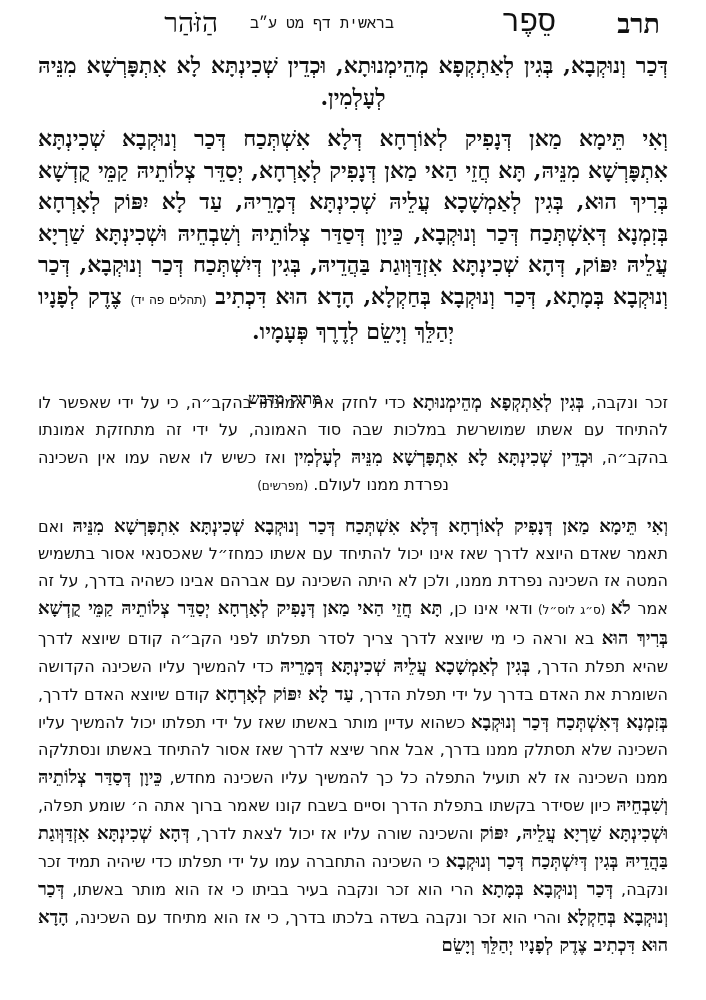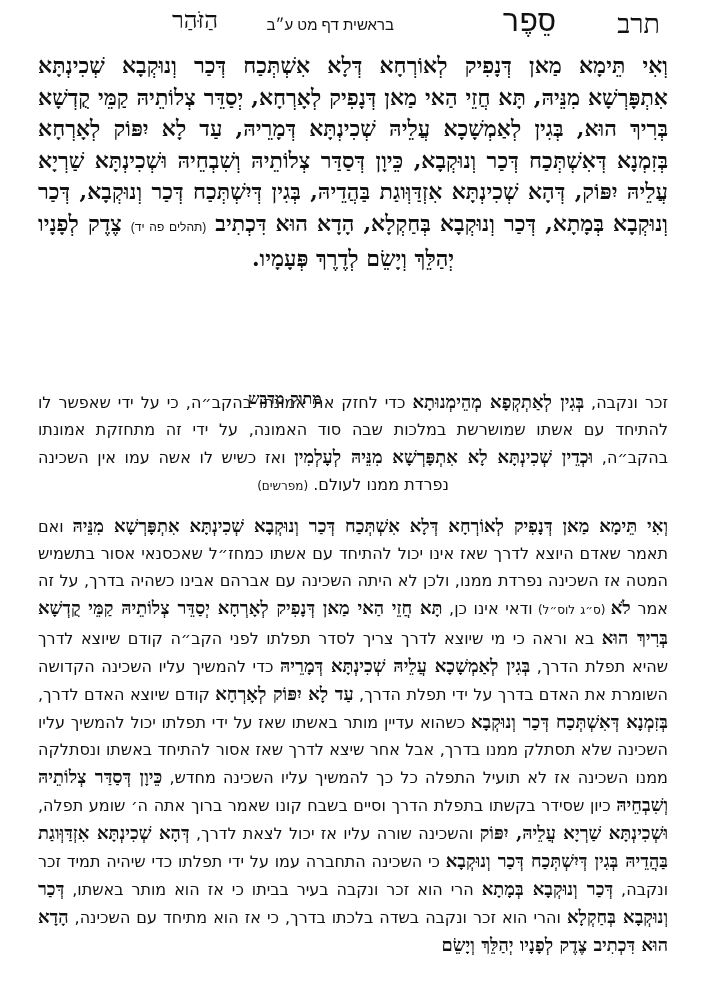--- a/index.html
+++ b/index.html
@@ -28,42 +28,42 @@
       top: 6px;
       left: 0;
       width: 706px;
       height: 40px;
     }
     .hdr-pagenum {
       position: absolute;
       right: 46px;
       top: 2px;
       font-size: 27px;
-      font-weight: normal;
+      font-weight: bold;
       font-family: "DejaVu Serif", serif;
     }
     .hdr-sefer {
       position: absolute;
       right: 150px;
       top: 0px;
       font-size: 30px;
       font-family: Liberation Mono, monospace;
     }
     .hdr-ref {
       position: absolute;
       right: 312px;
       top: 10px;
       font-size: 15px;
-      font-family: Liberation Sans, sans-serif;
+      font-family: Liberation Mono, monospace;
     }
     .hdr-zohar {
       position: absolute;
       right: 488px;
       top: 0px;
-      font-size: 24px;
+      font-size: 28px;
       font-family: "DejaVu Serif", serif;
     }
     
     .zohar {
       position: absolute;
       top: 50px;
       left: 38px;
       width: 630px;
       font-size: 22px;
       font-weight: bold;
@@ -123,20 +123,21 @@
 <div class="page">
 
   <div class="header">
     <span class="hdr-pagenum">תרב</span>
     <span class="hdr-sefer">סֵפֶר</span>
     <span class="hdr-ref">בראשית דף מט ע״ב</span>
     <span class="hdr-zohar">הַזֹּהַר</span>
   </div>
 
   <div class="zohar">
+    <p class="p1">דְּכַר וְנוּקְבָא, בְּגִין לְאַתְקְפָא מְהֵימְנוּתָא, וּכְדֵין שְׁכִינְתָּא לָא אִתְפָּרְשָׁא מִנֵּיהּ לְעָלְמִין.</p>
     <p class="p2"><span>וְאִי תֵּימָא מַאן דְּנָפִיק לְאוֹרְחָא דְּלָא אִשְׁתְּכַח דְּכַר וְנוּקְבָא שְׁכִינְתָּא אִתְפָּרְשָׁא מִנֵּיהּ, תָּא חֲזֵי הַאי מַאן דְּנָפִיק לְאָרְחָא, יְסַדֵּר צְלוֹתֵיהּ קַמֵּי קֻדְשָׁא בְּרִיךְ הוּא, בְּגִין לְאַמְשָׁכָא עֲלֵיהּ שְׁכִינְתָּא דְּמָרֵיהּ, עַד לָא יִפּוֹק לְאָרְחָא בְּזִמְנָא דְּאִשְׁתְּכַח דְּכַר וְנוּקְבָא, כֵּיוָן דְּסַדַּר צְלוֹתֵיהּ וְשִׁבְחֵיהּ וּשְׁכִינְתָּא שַׁרְיָא עֲלֵיהּ יִפּוֹק, דְּהָא שְׁכִינְתָּא אִזְדַּוְּוגַת בַּהֲדֵיהּ, בְּגִין דְּיִשְׁתְּכַח דְּכַר וְנוּקְבָא, דְּכַר וְנוּקְבָא בְּמָתָא, דְּכַר וְנוּקְבָא בְּחַקְלָא, הָדָא הוּא דִּכְתִיב</span> <span class="cite">(תהלים פה יד)</span> <span>צֶדֶק לְפָנָיו יְהַלֵּךְ וְיָשֵׂם לְדֶרֶךְ פְּעָמָיו.</span></p>
   </div>
 
   <div class="comm-title">מתוק מדבש</div>
 
   <div class="commentary">
     <p class="c1"><span>זכר ונקבה, </span><span class="q">בְּגִין לְאַתְקְפָא מְהֵימְנוּתָא</span><span> כדי לחזק את אמונתו בהקב״ה, כי על ידי שאפשר לו להתיחד עם אשתו שמושרשת במלכות שבה סוד האמונה, על ידי זה מתחזקת אמונתו בהקב״ה, </span><span class="q">וּכְדֵין שְׁכִינְתָּא לָא אִתְפָּרְשָׁא מִנֵּיהּ לְעָלְמִין</span><span> ואז כשיש לו אשה עמו אין השכינה נפרדת ממנו לעולם. </span><span class="small">(מפרשים)</span></p>
     <p class="c2"><span class="q">וְאִי תֵּימָא מַאן דְּנָפִיק לְאוֹרְחָא דְּלָא אִשְׁתְּכַח דְּכַר וְנוּקְבָא שְׁכִינְתָּא אִתְפָּרְשָׁא מִנֵּיהּ</span><span> ואם תאמר שאדם היוצא לדרך שאז אינו יכול להתיחד עם אשתו כמחז״ל שאכסנאי אסור בתשמיש המטה אז השכינה נפרדת ממנו, ולכן לא היתה השכינה עם אברהם אבינו כשהיה בדרך, על זה אמר </span><span class="q">לֹא</span><span class="small"> (ס״ג לוס״ל) </span><span>ודאי אינו כן, </span><span class="q">תָּא חֲזֵי הַאי מַאן דְּנָפִיק לְאָרְחָא יְסַדֵּר צְלוֹתֵיהּ קַמֵּי קֻדְשָׁא בְּרִיךְ הוּא</span><span> בא וראה כי מי שיוצא לדרך צריך לסדר תפלתו לפני הקב״ה קודם שיוצא לדרך שהיא תפלת הדרך, </span><span class="q">בְּגִין לְאַמְשָׁכָא עֲלֵיהּ שְׁכִינְתָּא דְּמָרֵיהּ</span><span> כדי להמשיך עליו השכינה הקדושה השומרת את האדם בדרך על ידי תפלת הדרך, </span><span class="q">עַד לָא יִפּוֹק לְאָרְחָא</span><span> קודם שיוצא האדם לדרך, </span><span class="q">בְּזִמְנָא דְּאִשְׁתְּכַח דְּכַר וְנוּקְבָא</span><span> כשהוא עדיין מותר באשתו שאז על ידי תפלתו יכול להמשיך עליו השכינה שלא תסתלק ממנו בדרך, אבל אחר שיצא לדרך שאז אסור להתיחד באשתו ונסתלקה ממנו השכינה אז לא תועיל התפלה כל כך להמשיך עליו השכינה מחדש, </span><span class="q">כֵּיוָן דְּסַדַּר צְלוֹתֵיהּ וְשִׁבְחֵיהּ</span><span> כיון שסידר בקשתו בתפלת הדרך וסיים בשבח קונו שאמר ברוך אתה ה׳ שומע תפלה, </span><span class="q">וּשְׁכִינְתָּא שַׁרְיָא עֲלֵיהּ, יִפּוֹק</span><span> והשכינה שורה עליו אז יכול לצאת לדרך, </span><span class="q">דְּהָא שְׁכִינְתָּא אִזְדַּוְּוגַת בַּהֲדֵיהּ בְּגִין דְּיִשְׁתְּכַח דְּכַר וְנוּקְבָא</span><span> כי השכינה התחברה עמו על ידי תפלתו כדי שיהיה תמיד זכר ונקבה, </span><span class="q">דְּכַר וְנוּקְבָא בְּמָתָא</span><span> הרי הוא זכר ונקבה בעיר בביתו כי אז הוא מותר באשתו, </span><span class="q">דְּכַר וְנוּקְבָא בְּחַקְלָא</span><span> והרי הוא זכר ונקבה בשדה בלכתו בדרך, כי אז הוא מתיחד עם השכינה, </span><span class="q">הָדָא הוּא דִּכְתִיב צֶדֶק לְפָנָיו יְהַלֵּךְ וְיָשֵׂם</span></p>
   </div>
 

